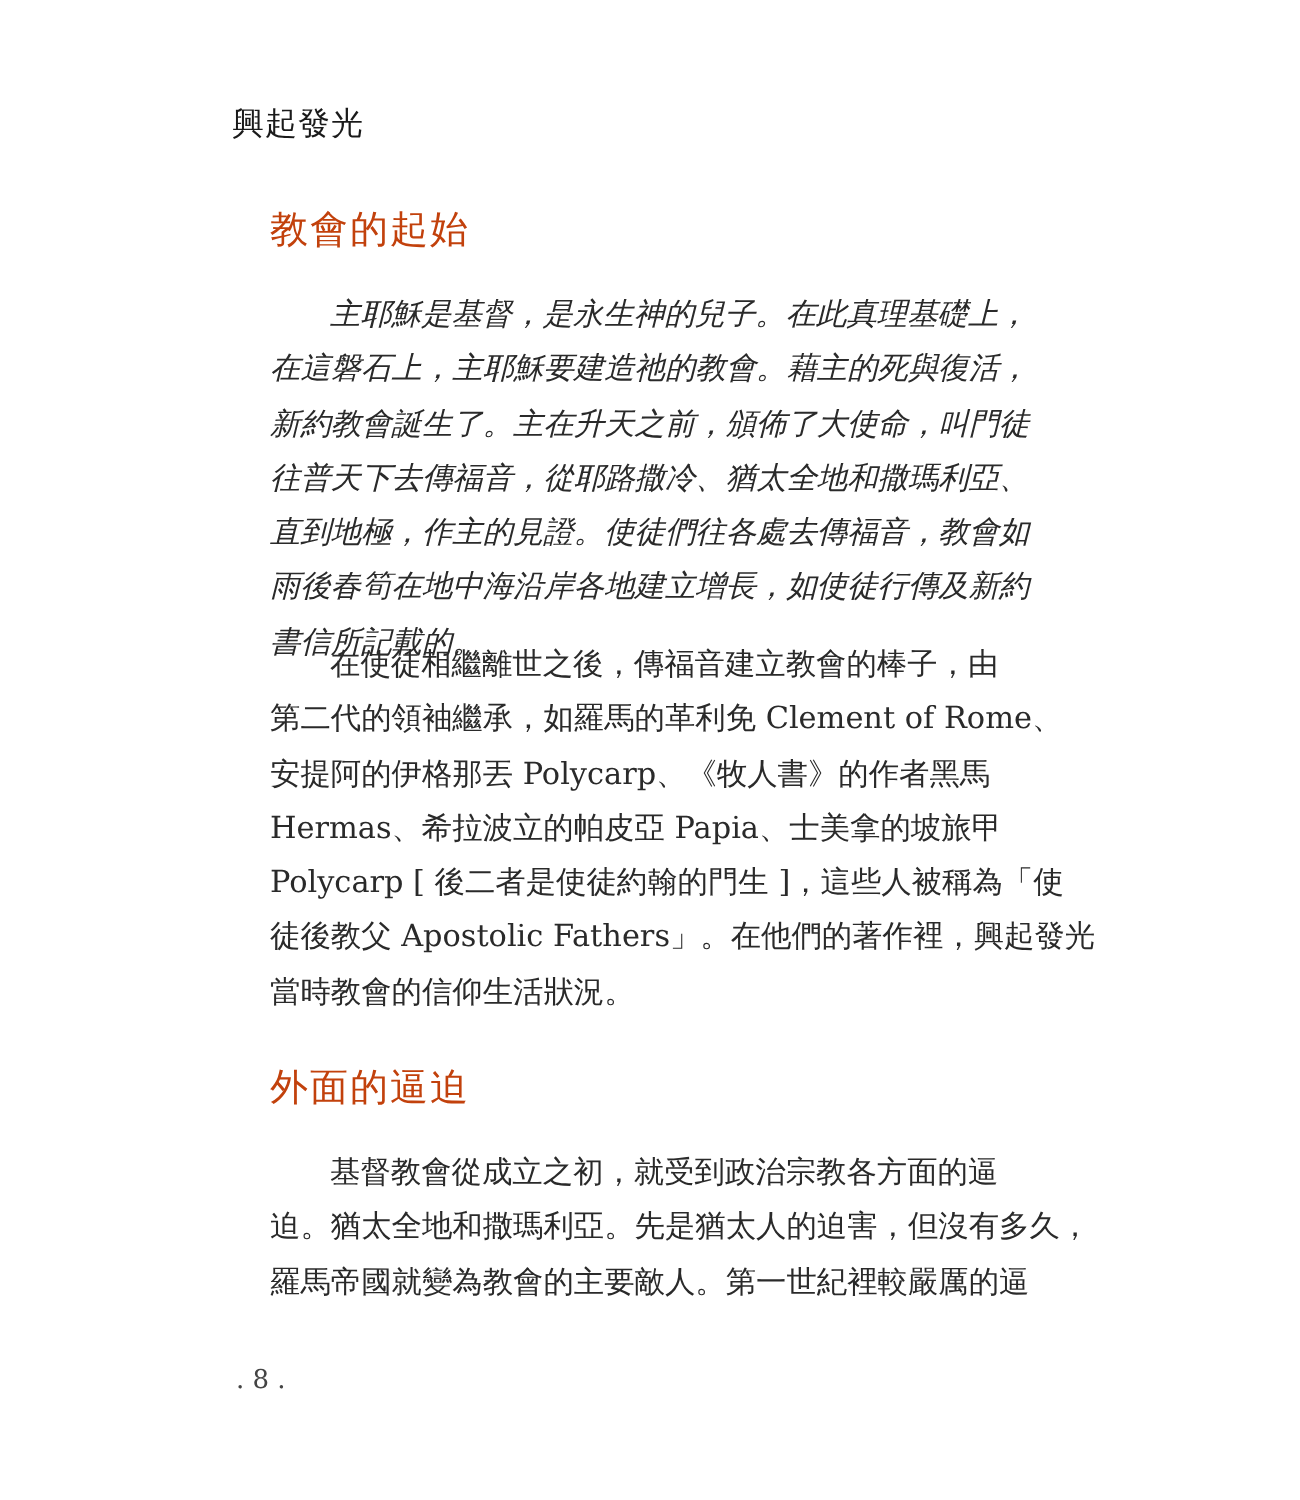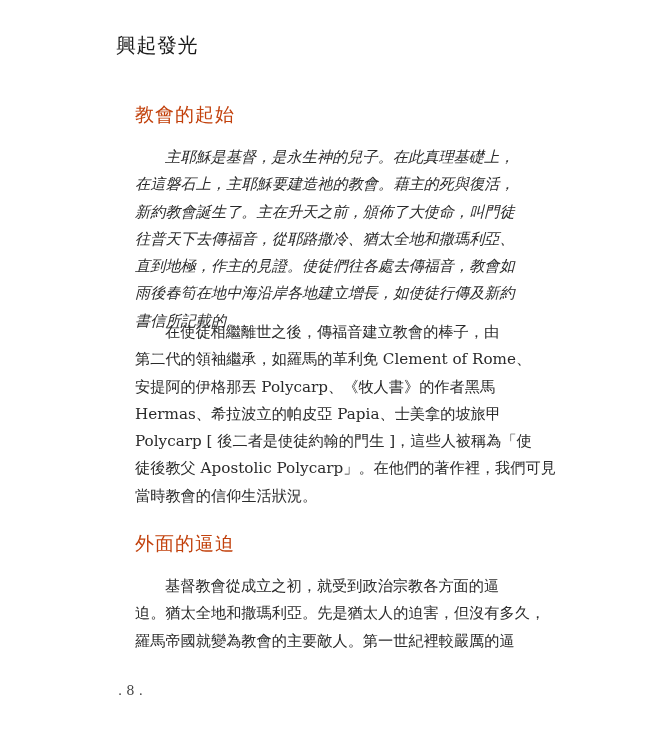--- a/index.html
+++ b/index.html
@@ -1,17 +1,17 @@
 <!DOCTYPE html>
 <html><head>
 <meta charset="utf-8">
 <style>
   html, body { margin: 0; padding: 0; background: #ffffff; }
   body { width: 650px; height: 750px; position: relative; overflow: hidden; color: #222; }
-  .running-head { position: absolute; left: 116px; top: 32px; font-family: "DejaVu Sans", sans-serif; font-size: 20px; color: #1a1a1a; letter-spacing: 0.5px; }
+  .running-head { position: absolute; left: 116px; top: 52px; font-family: "DejaVu Sans", sans-serif; font-size: 16px; color: #1a1a1a; letter-spacing: 0.5px; }
   .section-title { position: absolute; left: 135px; font-family: "DejaVu Sans", sans-serif; font-size: 19px; color: #c2410c; letter-spacing: 1px; }
   .para { position: absolute; left: 135px; width: 360px; font-family: "DejaVu Serif", serif; font-size: 15.2px; line-height: 27.3px; color: #2a2a2a; }
   .line { display: block; white-space: nowrap; text-align: justify; text-align-last: justify; }
   .line.last { text-align-last: left; }
   .line.indent { padding-left: 30px; }
   .page-number { position: absolute; left: 118px; top: 683px; font-family: "DejaVu Serif", serif; font-size: 13px; color: #444; }
 </style>
 </head>
 <body>
 
@@ -28,21 +28,21 @@
   <span class="line">雨後春筍在地中海沿岸各地建立增長，如使徒行傳及新約</span>
   <span class="line last">書信所記載的。</span>
 </div>
 
 <div class="para" style="top:319px;">
   <span class="line indent">在使徒相繼離世之後，傳福音建立教會的棒子，由</span>
   <span class="line">第二代的領袖繼承，如羅馬的革利免 Clement of Rome、</span>
   <span class="line">安提阿的伊格那丟 Polycarp、《牧人書》的作者黑馬</span>
   <span class="line">Hermas、希拉波立的帕皮亞 Papia、士美拿的坡旅甲</span>
   <span class="line">Polycarp [ 後二者是使徒約翰的門生 ]，這些人被稱為「使</span>
-  <span class="line">徒後教父 Apostolic Polycarp」。在他們的著作裡，我們可見</span>
+  <span class="line">徒後教父 Apostolic Fathers」。在他們的著作裡，興起發光</span>
   <span class="line last">當時教會的信仰生活狀況。</span>
 </div>
 
 <div class="section-title" style="top:531px;">外面的逼迫</div>
 
 <div class="para" style="top:573px;">
   <span class="line indent">基督教會從成立之初，就受到政治宗教各方面的逼</span>
   <span class="line">迫。猶太全地和撒瑪利亞。先是猶太人的迫害，但沒有多久，</span>
   <span class="line">羅馬帝國就變為教會的主要敵人。第一世紀裡較嚴厲的逼</span>
 </div>

